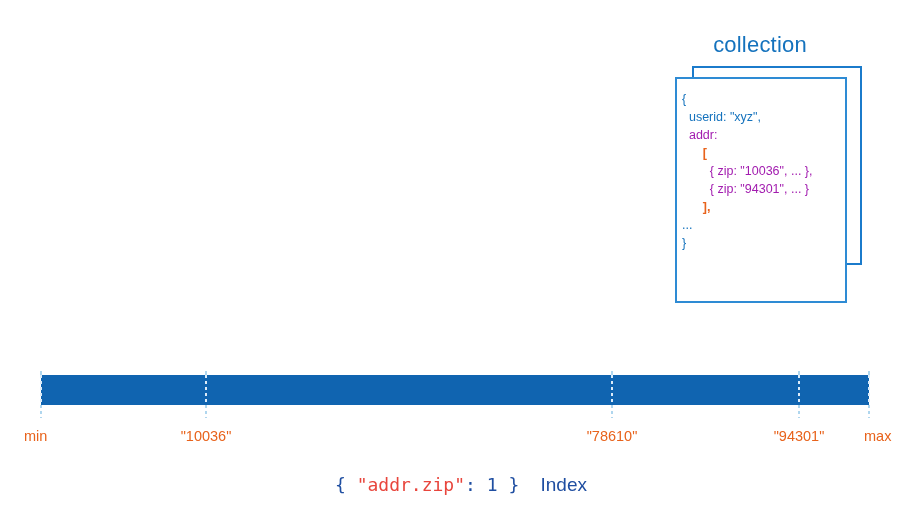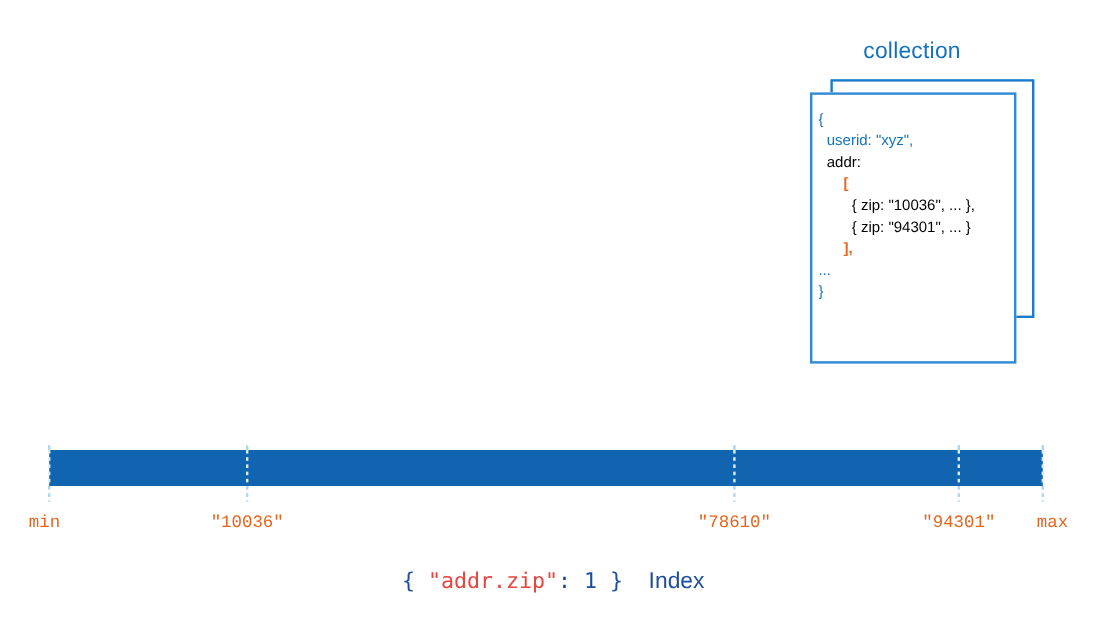--- a/index.html
+++ b/index.html
@@ -23,21 +23,21 @@
     top: 20px;
     width: 230px;
     height: 280px;
   }
   #collection-title {
     position: absolute;
     left: 0;
     top: 12px;
     width: 200px;
     text-align: center;
-    font-size: 19px;
+    font-size: 22px;
     color: #1472BD;
     letter-spacing: .2px;
     white-space: nowrap;
   }
   .doc-rect {
     position: absolute;
     box-sizing: border-box;
     border: 2px solid #2E8BD4;
     background: #ffffff;
   }
@@ -60,21 +60,21 @@
     left: 22px;
     top: 70px;
     width: 180px;
     font-size: 12.5px;
     line-height: 18px;
     white-space: pre;
     color: #1472BD;
   }
   .code-line { display: block; white-space: pre; }
   .c-blue   { color: #1472BD; }
-  .c-orange { color: #000000; }
+  .c-orange { color: #a21caf; }
   .c-orange-b { color: #E8631C; font-weight: 700; }
 
   
   #index-area {
     position: absolute;
     left: 0;
     top: 360px;
     width: 922px;
     height: 110px;
   }
@@ -122,21 +122,21 @@
       to bottom,
       #AFD6EE 0, #AFD6EE 3px,
       rgba(255,255,255,0) 3px, rgba(255,255,255,0) 6px
     );
     background-size: 2px 6px;
     background-repeat: repeat-y;
   }
   .tick-label {
     position: absolute;
     top: 68px;
-    font-family: Liberation Mono, monospace;
+    font-family: Liberation Sans, sans-serif;
     font-size: 14.5px;
     color: #E8631C;
     white-space: nowrap;
     transform: translateX(-50%);
   }
 
   
   #caption {
     position: absolute;
     left: 0;

